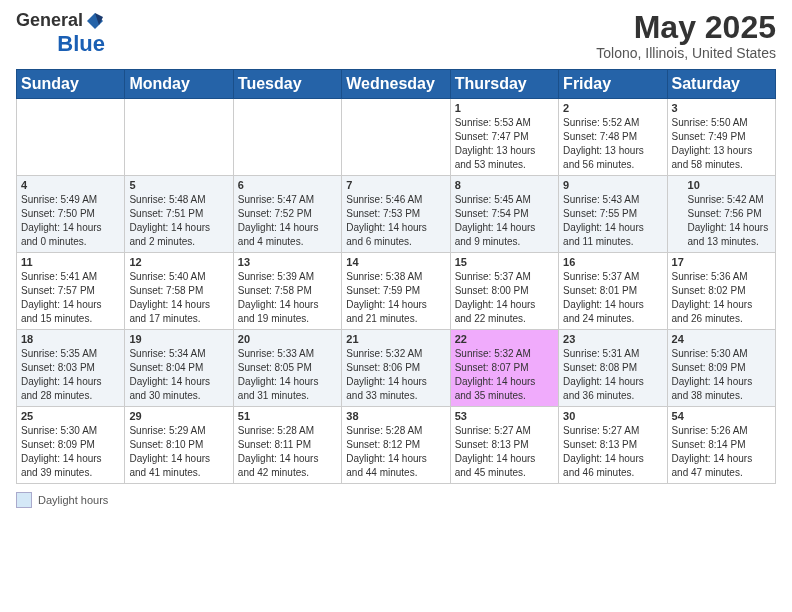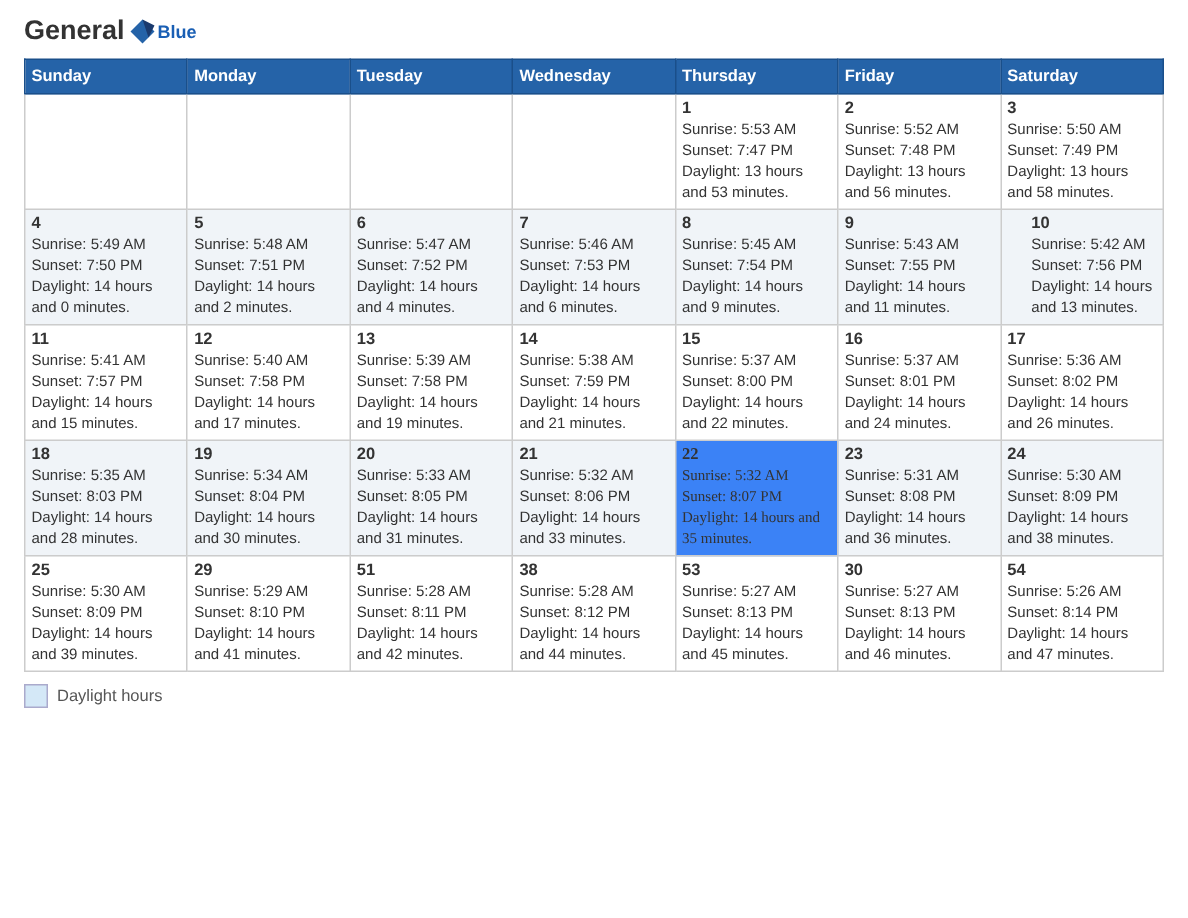--- a/index.html
+++ b/index.html
@@ -17,34 +17,34 @@
       padding: 10px 16px 16px 16px;
     }
     .header {
       display: flex;
       justify-content: space-between;
       align-items: flex-start;
       margin-bottom: 8px;
     }
     .logo {
       display: flex;
-      flex-direction: row;
-      align-items: center;
+      flex-direction: column;
+      align-items: flex-end;
     }
     .logo-text {
       display: flex;
       align-items: center;
     }
     .logo-general {
       font-size: 18px;
       font-weight: bold;
       color: #333;
     }
     .logo-blue {
-      font-size: 12px;
+      font-size: 22px;
       font-weight: bold;
       color: #1a5fb4;
     }
     .logo-icon {
       width: 20px;
       height: 20px;
       margin-left: 2px;
     }
     .title-block {
       text-align: right;
@@ -60,21 +60,21 @@
       color: #555;
     }
     .calendar {
       width: 100%;
       border-collapse: collapse;
       border: 1px solid #ccc;
     }
     .calendar th {
       background: #2563a8;
       color: #fff;
-      font-size: 11px;
+      font-size: 16px;
       font-weight: bold;
       padding: 5px 4px;
       text-align: left;
       border: 1px solid #1a4f8a;
     }
     .calendar td {
       width: 14.28%;
       vertical-align: top;
       padding: 3px 4px;
       border: 1px solid #ccc;
@@ -128,20 +128,22 @@
       <div class="logo-text">
         <span class="logo-general">General</span>
         <svg class="logo-icon" viewBox="0 0 20 20">
           <polygon points="10,2 18,10 10,18 2,10" fill="#2563a8"></polygon>
           <polygon points="10,2 18,6 14,14" fill="#1a3a6e"></polygon>
         </svg>
       </div>
       <span class="logo-blue">Blue</span>
     </div>
     <div class="title-block">
+      <div class="main-title">May 2025</div>
+      <div class="subtitle">Tolono, Illinois, United States</div>
     </div>
   </div>
 
   <table class="calendar">
     <thead>
       <tr>
       <th>Sunday</th>
           <th>Monday</th>
           <th>Tuesday</th>
           <th>Wednesday</th>
@@ -239,21 +241,21 @@
             <div class="day-info">Sunrise: 5:34 AM<br>Sunset: 8:04 PM<br>Daylight: 14 hours and 30 minutes.</div>
           </td>
           <td style="background: rgb(240, 244, 248);">
             <div class="day-num">20</div>
             <div class="day-info">Sunrise: 5:33 AM<br>Sunset: 8:05 PM<br>Daylight: 14 hours and 31 minutes.</div>
           </td>
           <td style="background: rgb(240, 244, 248);">
             <div class="day-num">21</div>
             <div class="day-info">Sunrise: 5:32 AM<br>Sunset: 8:06 PM<br>Daylight: 14 hours and 33 minutes.</div>
           </td>
-          <td style="background: #3b82f6; font-family: Liberation Serif, serif;">
+          <td style="background: #f0abfc;">
             <div class="day-num">22</div>
             <div class="day-info">Sunrise: 5:32 AM<br>Sunset: 8:07 PM<br>Daylight: 14 hours and 35 minutes.</div>
           </td>
           <td style="background: rgb(240, 244, 248);">
             <div class="day-num">23</div>
             <div class="day-info">Sunrise: 5:31 AM<br>Sunset: 8:08 PM<br>Daylight: 14 hours and 36 minutes.</div>
           </td>
           <td style="background: rgb(240, 244, 248);">
             <div class="day-num">24</div>
             <div class="day-info">Sunrise: 5:30 AM<br>Sunset: 8:09 PM<br>Daylight: 14 hours and 38 minutes.</div>

